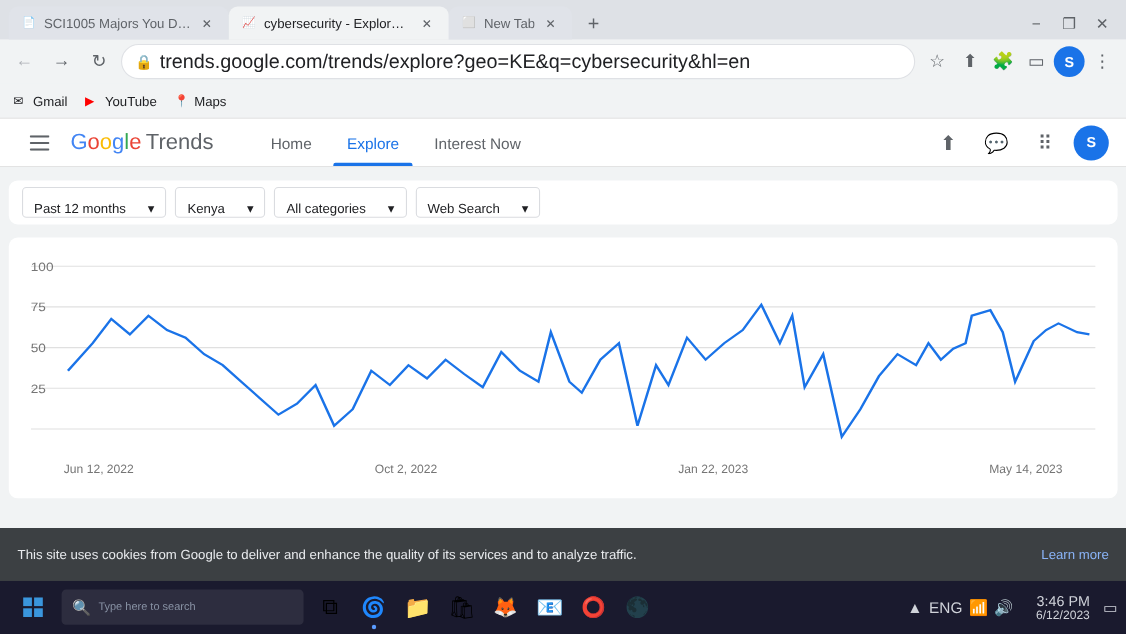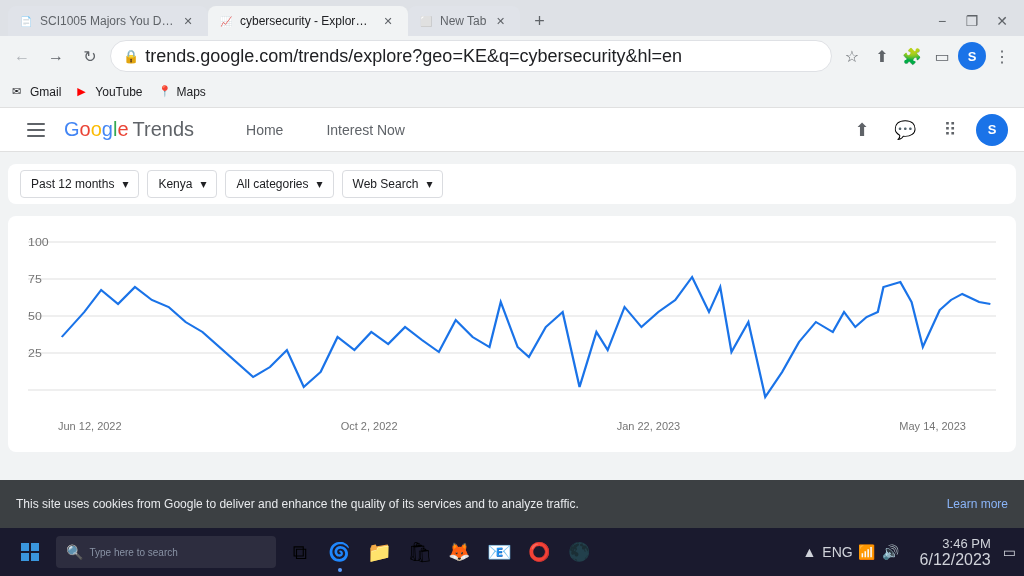--- a/index.html
+++ b/index.html
@@ -33,34 +33,34 @@
     
     .bookmarks-bar { display: flex; align-items: center; height: 32px; padding: 0 12px; background: #f1f3f4; border-bottom: 1px solid #e0e0e0; gap: 16px; font-size: 12px; color: #202124; }
     .bookmark-item { display: flex; align-items: center; gap: 4px; cursor: pointer; }
     .bookmark-icon { width: 14px; height: 14px; font-size: 11px; }
 
     
     .gt-header { display: flex; align-items: center; height: 44px; padding: 0 16px; background: white; border-bottom: 1px solid #e0e0e0; gap: 0; }
     .hamburger { width: 40px; height: 40px; display: flex; align-items: center; justify-content: center; cursor: pointer; border-radius: 50%; }
     .gt-logo { display: flex; align-items: center; gap: 4px; margin-left: 8px; }
     .gt-logo-trends { color: #5f6368; font-size: 20px; font-family: Arial; }
-    .gt-nav { display: flex; align-items: center; margin-left: 40px; gap: 19px; height: 100%; }
+    .gt-nav { display: flex; align-items: center; margin-left: 40px; gap: 8px; height: 100%; }
     .gt-nav-item { height: 100%; display: flex; align-items: center; padding: 0 12px; font-size: 14px; color: #5f6368; cursor: pointer; position: relative; }
     .gt-nav-item.active { color: #1a73e8; font-weight: 500; }
     .gt-nav-item.active::after { content: ''; position: absolute; bottom: 0; left: 0; right: 0; height: 3px; background: #1a73e8; border-radius: 2px 2px 0 0; }
     .gt-header-actions { display: flex; align-items: center; margin-left: auto; gap: 8px; }
     .gt-icon-btn { width: 36px; height: 36px; border-radius: 50%; display: flex; align-items: center; justify-content: center; cursor: pointer; font-size: 18px; color: #5f6368; }
     .gt-profile { width: 32px; height: 32px; border-radius: 50%; background: #1a73e8; color: white; display: flex; align-items: center; justify-content: center; font-size: 13px; font-weight: bold; cursor: pointer; }
 
     
     .content-area { padding: 12px 0; background: #f1f3f4; height: calc(576px - 36px - 40px - 32px - 44px - 48px); overflow: hidden; }
     
     
     .filter-bar { background: white; margin: 0 8px 12px 8px; border-radius: 8px; height: 40px; display: flex; align-items: center; padding: 0 12px; gap: 8px; }
-    .filter-pill { border: 1px solid #dadce0; border-radius: 4px; height: 28px; padding: 0 10px; display: flex; align-items: center; font-size: 12px; color: #202124; gap: 8px; cursor: pointer; }
+    .filter-pill { border: 1px solid #dadce0; border-radius: 4px; height: 28px; padding: 0 10px; display: flex; align-items: flex-end; font-size: 12px; color: #202124; gap: 20px; cursor: pointer; }
     
     
     .chart-card { background: white; margin: 0 8px; border-radius: 8px; padding: 16px 20px 20px; }
     .chart-header { display: flex; align-items: center; margin-bottom: 16px; }
     .chart-title { font-size: 14px; color: #202124; font-weight: 400; }
     .chart-help { width: 18px; height: 18px; border-radius: 50%; border: 1px solid #5f6368; display: flex; align-items: center; justify-content: center; font-size: 11px; color: #5f6368; margin-left: 6px; cursor: pointer; }
     .chart-actions { display: flex; gap: 8px; margin-left: auto; }
     .chart-action-btn { color: #5f6368; font-size: 18px; cursor: pointer; padding: 4px; }
 
     
@@ -80,21 +80,21 @@
     .search-icon { color: #8892a4; font-size: 14px; }
     .search-placeholder { color: #8892a4; font-size: 10px; }
     .taskbar-apps { display: flex; align-items: center; gap: 0; margin-left: 4px; }
     .taskbar-app { width: 40px; height: 44px; display: flex; align-items: center; justify-content: center; cursor: pointer; font-size: 20px; position: relative; }
     .taskbar-app.active::after { content: ''; position: absolute; bottom: 2px; left: 50%; transform: translateX(-50%); width: 4px; height: 4px; background: #5b9cff; border-radius: 50%; }
     .taskbar-right { display: flex; align-items: center; margin-left: auto; gap: 4px; }
     .system-icons { display: flex; align-items: center; gap: 6px; padding: 0 8px; }
     .sys-icon { color: #d0d3da; font-size: 14px; cursor: pointer; }
     .taskbar-clock { color: #d0d3da; font-size: 12px; text-align: right; padding: 0 8px; }
     .clock-time { font-size: 13px; }
-    .clock-date { font-size: 16px; }
+    .clock-date { font-size: 11px; }
 
     
     .g-blue { color: #4285f4; }
     .g-red { color: #ea4335; }
     .g-yellow { color: #fbbc04; }
     .g-green { color: #34a853; }
   </style>
 </head>
 <body>
 
@@ -168,20 +168,23 @@
   </div>
   <div class="gt-logo">
     <span style="font-size:20px;font-family:Arial;">
       <span class="g-blue">G</span><span class="g-red">o</span><span class="g-yellow">o</span><span class="g-blue">g</span><span class="g-green">l</span><span class="g-red">e</span>
     </span>
     <span class="gt-logo-trends"> Trends</span>
   </div>
   <nav class="gt-nav">
     <div class="gt-nav-item">
       <span>Home</span>
+    </div>
+    <div class="gt-nav-item active">
+      <span>Explore</span>
     </div>
     <div class="gt-nav-item">
       <span>Interest Now</span>
     </div>
   </nav>
   <div class="gt-header-actions">
     <div class="gt-icon-btn">⬆</div>
     <div class="gt-icon-btn">💬</div>
     <div class="gt-icon-btn">⠿</div>
     <div class="gt-profile">S</div>

